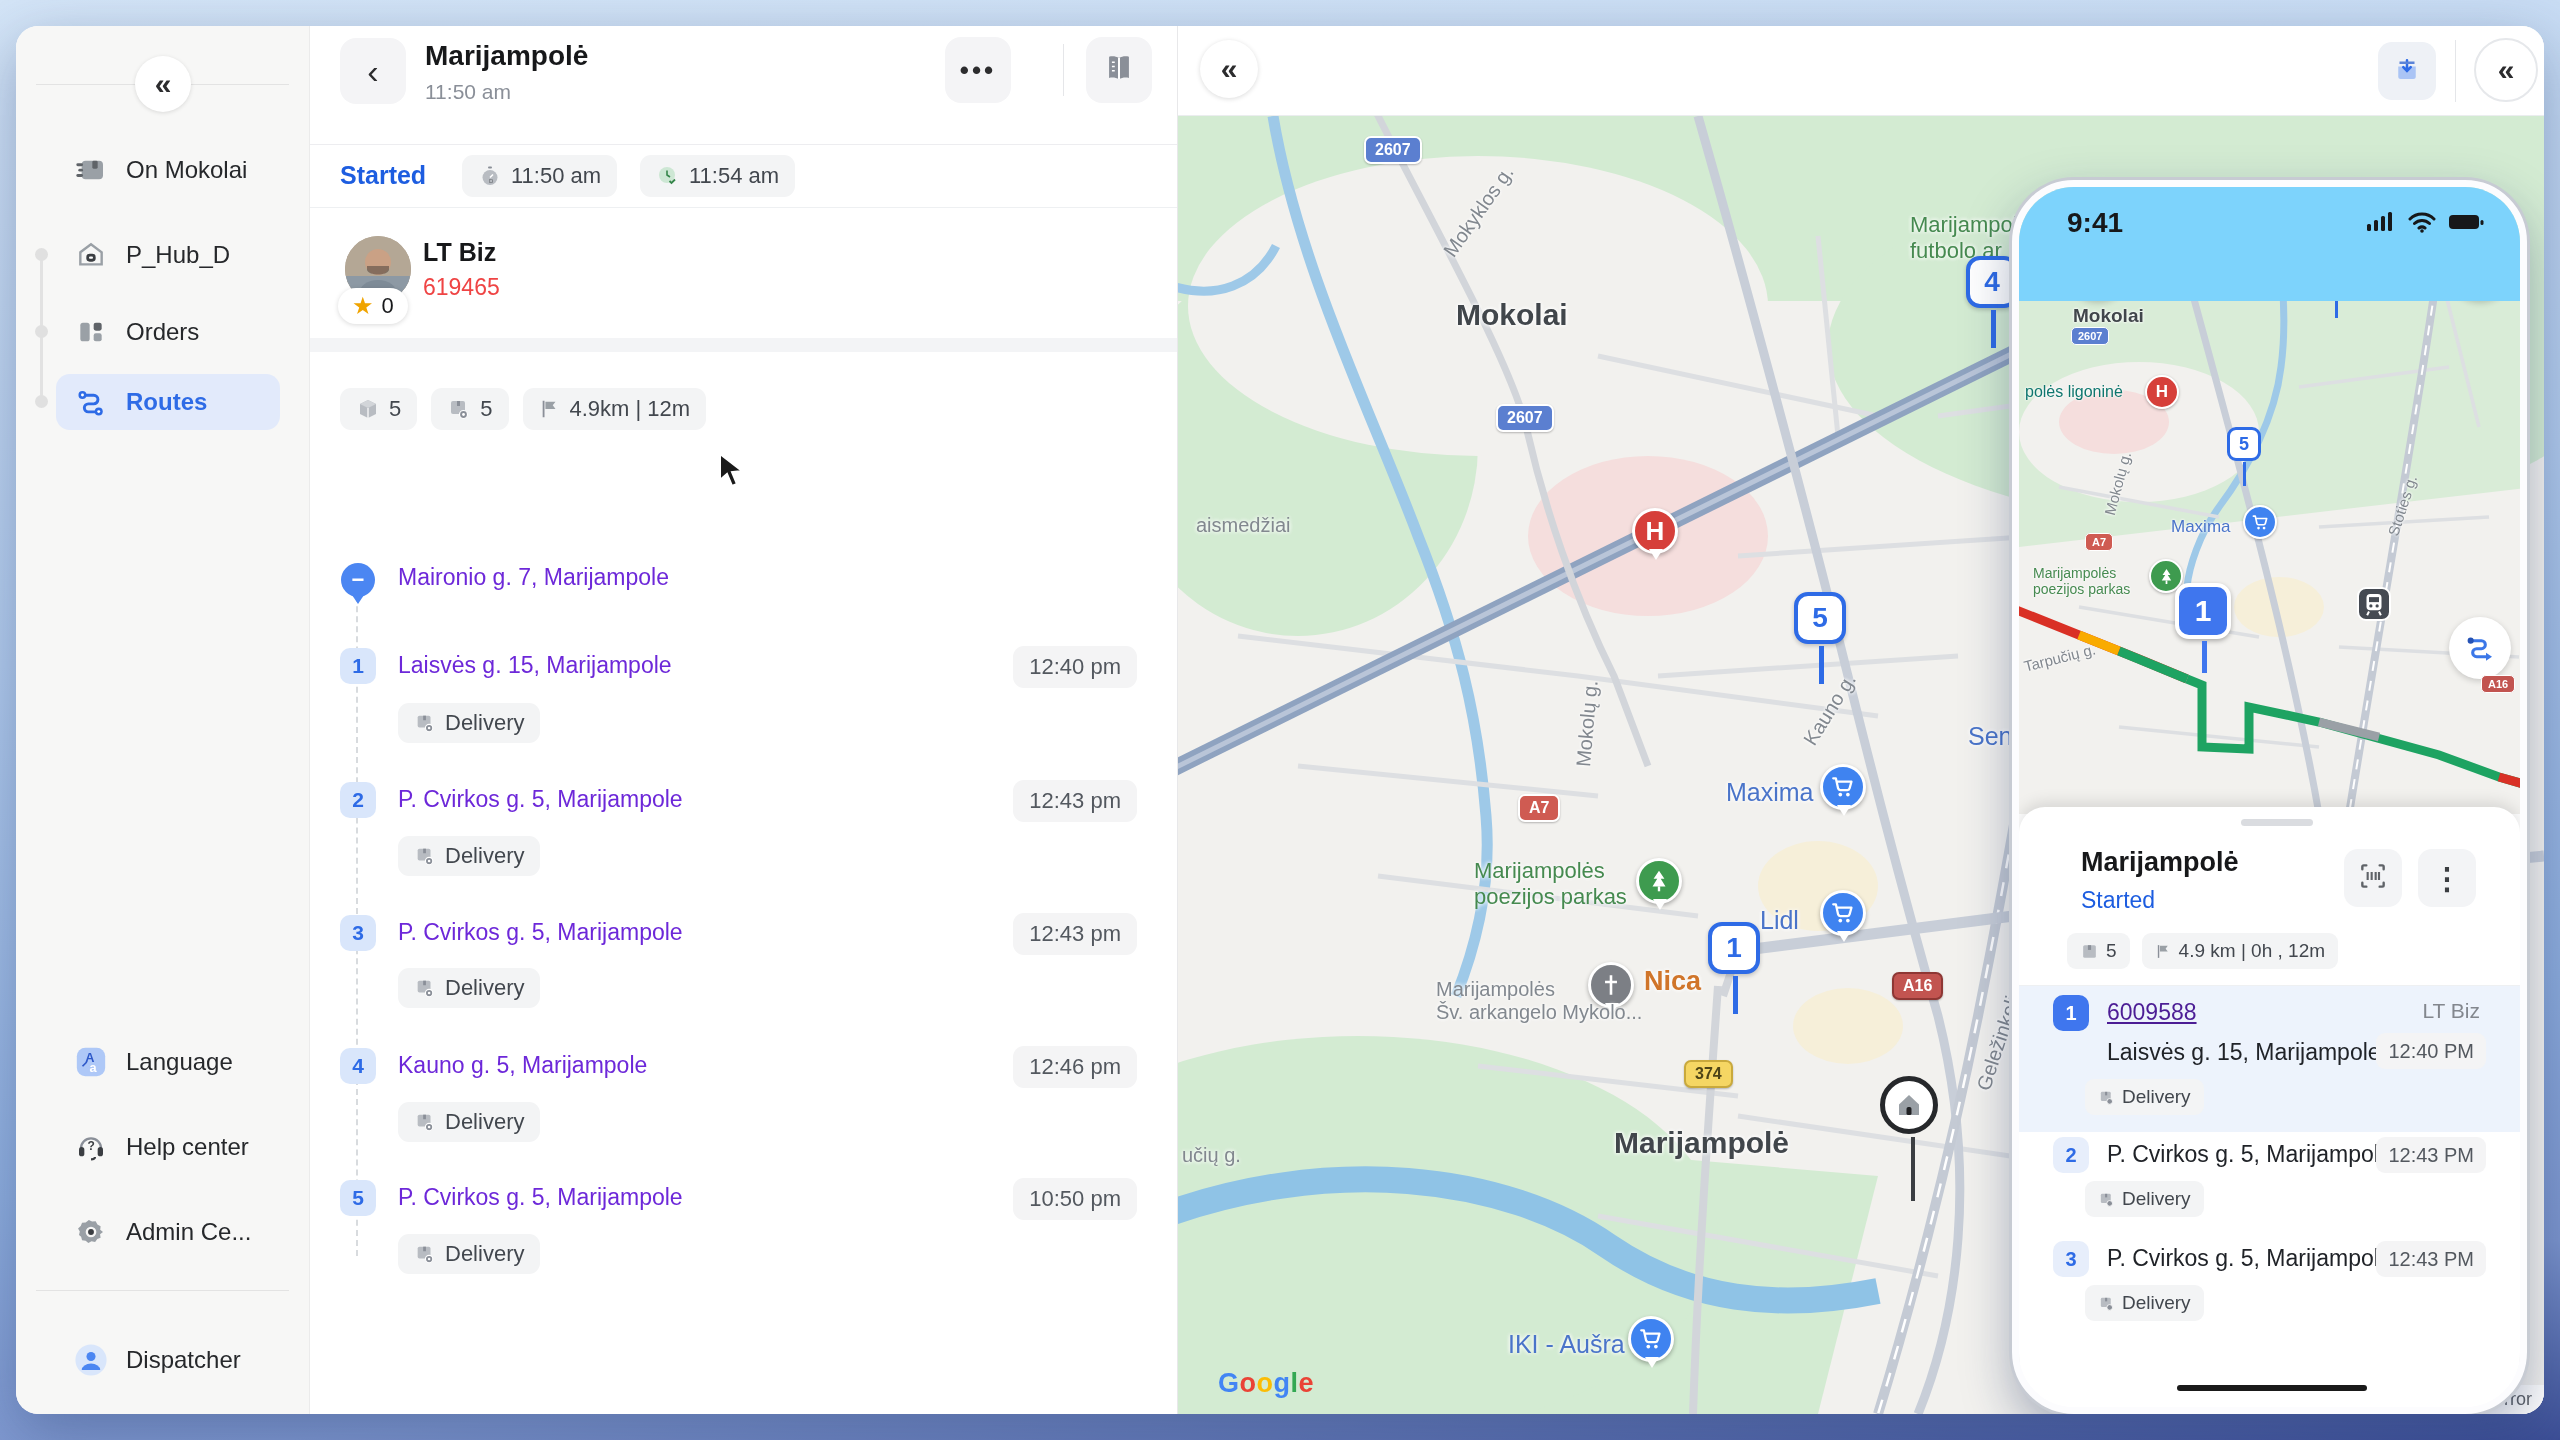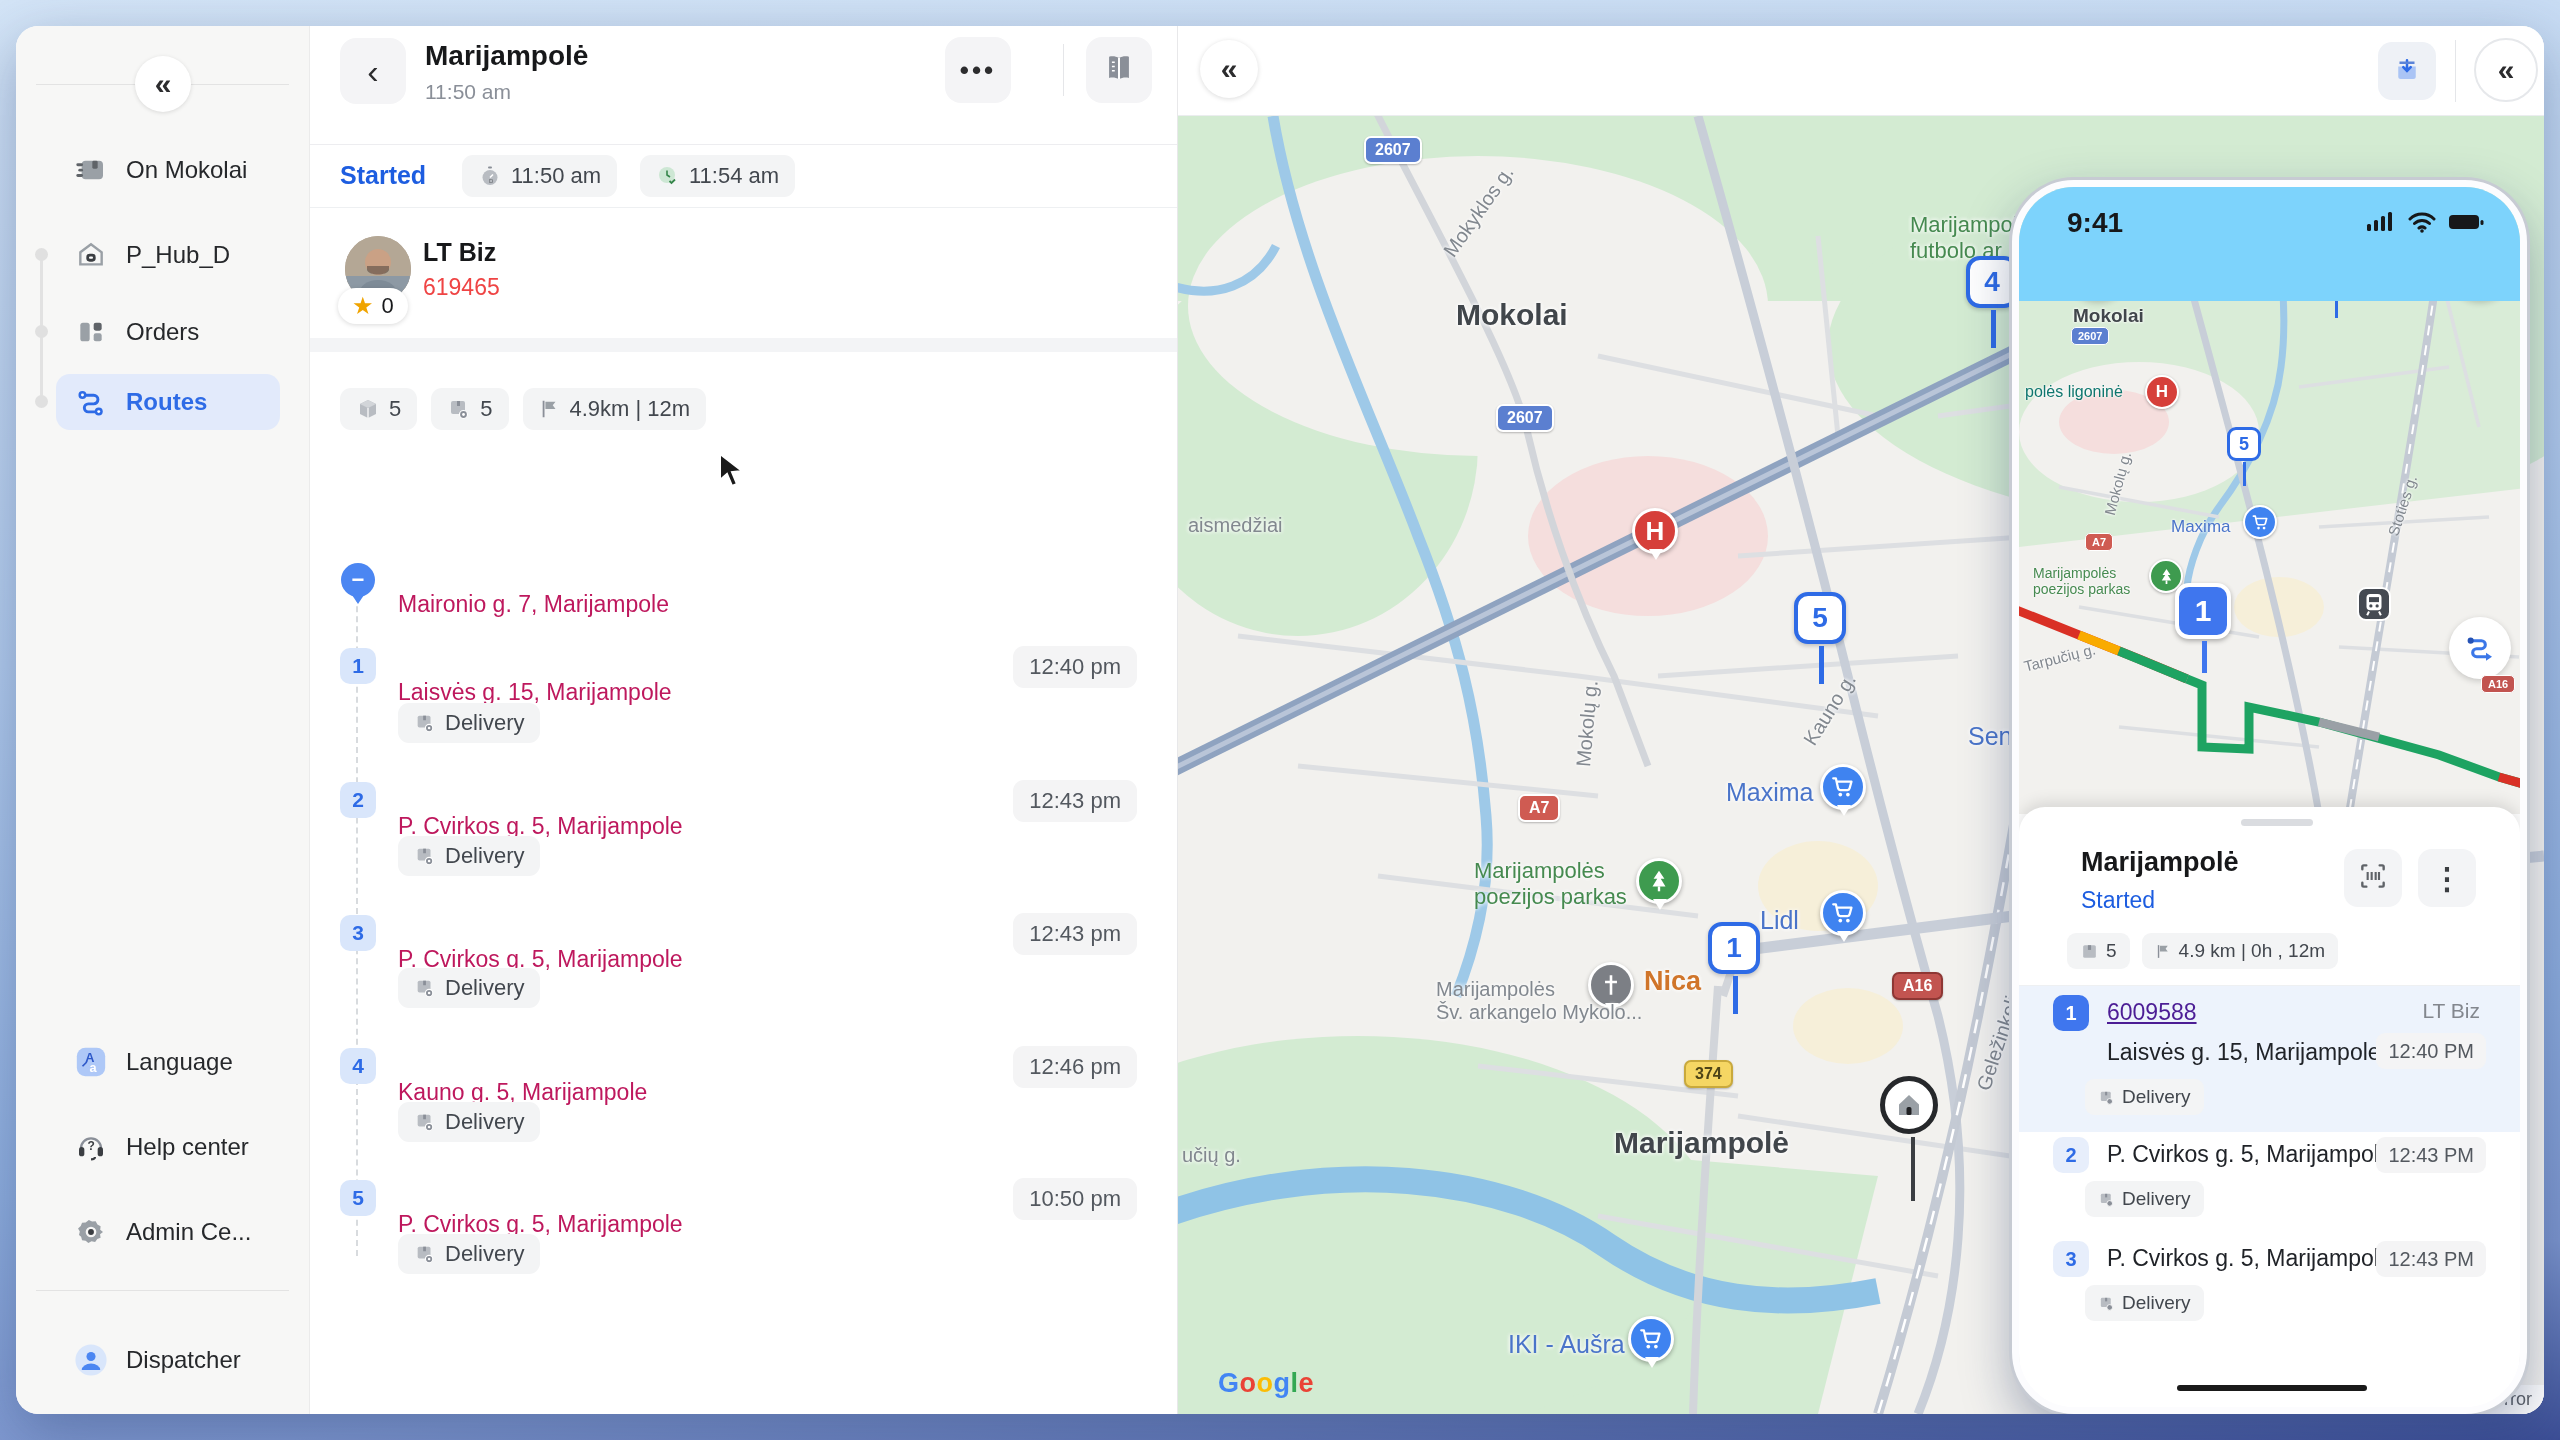--- a/index.html
+++ b/index.html
@@ -40,21 +40,21 @@
   .avatar svg { display:block; }
   .rating-pill { position:absolute; left:28px; top:80px; background:#fff; border-radius:999px; box-shadow:0 1px 5px rgba(0,0,0,.15); height:36px; padding:0 14px; display:flex; align-items:center; gap:8px; font-size:22px; color:#17181a; }
   .star { color:#f0a400; font-size:24px; }
   .drv-name { position:absolute; left:113px; top:30px; font-size:25px; font-weight:bold; color:#17181a; }
   .drv-id { position:absolute; left:113px; top:66px; font-size:23px; color:#ef4444; }
   .stats-row { position:absolute; left:30px; top:362px; display:flex; gap:14px; }
   .search-box { position:absolute; left:45px; top:429px; width:778px; height:62px; border:1.5px solid #e3e5e8; border-radius:14px; display:flex; align-items:center; gap:16px; padding:0 20px; }
   .search-box .ph { font-size:23px; color:#9aa0a8; }
   .stops { position:absolute; left:0; top:520px; width:100%; height:740px; }
   .dash-line { position:absolute; left:46px; top:30px; height:680px; border-left:2px dashed #d8dbde; }
-  .stop-addr { position:absolute; left:88px; font-size:23px; color:#be185d;margin-top:27px; }
+  .stop-addr { position:absolute; left:88px; font-size:23px; color:#6d28d9; }
   .num-badge { position:absolute; left:30px; width:36px; height:36px; border-radius:10px; background:#d9e6fb; color:#2e6be6; font-weight:bold; font-size:21px; display:flex; align-items:center; justify-content:center; }
   .start-pin { position:absolute; left:31px; width:34px; height:34px; background:#4b86f2; border-radius:50% 50% 50% 50%; color:#fff; display:flex; align-items:center; justify-content:center; font-size:22px; font-weight:bold; }
   .start-pin::after { content:""; position:absolute; bottom:-7px; left:11px; border-left:6px solid transparent; border-right:6px solid transparent; border-top:9px solid #4b86f2; }
   .time-chip { position:absolute; right:40px; background:#f4f4f5; border-radius:11px; height:42px; padding:0 16px; display:flex; align-items:center; font-size:22px; color:#53585f; }
   .dchip { position:absolute; left:88px; height:40px; }
 
   
   .map-panel { position:absolute; left:1162px; top:0; width:1366px; height:100%; background:#f2f1ee; }
   .map-topbar { position:absolute; left:0; top:0; width:100%; height:90px; background:#fff; border-bottom:1px solid #ebedef; z-index:30; }
   .map-collapse { position:absolute; left:22px; top:14px; width:58px; height:58px; border-radius:50%; background:#fff; box-shadow:0 1px 5px rgba(0,0,0,.14); display:flex; align-items:center; justify-content:center; font-size:30px; font-weight:bold; color:#2c2c2e; }
@@ -482,21 +482,21 @@
         <path d="M905 240 C880 460 840 700 800 900 C770 1050 730 1200 700 1298" stroke="#fff" stroke-width="2.5" stroke-dasharray="14 14" fill="none"></path>
         <path d="M560 835 L1150 760 L1366 740" stroke="#c8ced8" stroke-width="11" fill="none"></path>
         <path d="M540 870 C530 1010 520 1150 515 1298" stroke="#d2d5da" stroke-width="8" fill="none"></path>
         <path d="M560 835 L545 880" stroke="#d2d5da" stroke-width="8" fill="none"></path>
       </svg>
       <div id="map-items">
             <div class="mi shield sh-blue" style="left: 186px; top: 20px;"><span>2607</span></div>
             <div class="mi lab-street" style="left: 248px; top: 84px; transform: rotate(-55deg);"><span>Mokyklos g.</span></div>
             <div class="mi lab-city" style="left: 278px; top: 182px;"><span>Mokolai</span></div>
             <div class="mi shield sh-blue" style="left: 318px; top: 288px;"><span>2607</span></div>
-            <div class="mi lab-street" style="left: 10px; top: 398px;"><span>aismedžiai</span></div>
+            <div class="mi lab-street" style="left: 18px; top: 398px;"><span>aismedžiai</span></div>
             <div class="mi lab-green" style="left: 732px; top: 96px;"><span>Marijampolė
 futbolo ar</span></div>
             <div class="mi stopnum" style="left: 788px; top: 140px;"><span>4</span></div>
             <div class="mi pin pin-h" style="left: 454px; top: 392px;"><span>H</span></div>
             <div class="mi stopnum" style="left: 616px; top: 476px;"><span>5</span></div>
             <div class="mi lab-street" style="left: 366px; top: 596px; transform: rotate(-85deg);"><span>Mokolų g.</span></div>
             <div class="mi shield sh-red" style="left: 340px; top: 678px;"><span>A7</span></div>
             <div class="mi lab-blue" style="left: 548px; top: 662px;"><span>Maxima</span></div>
             <div class="mi pin pin-cart" style="left: 642px; top: 648px;"><svg viewBox="0 0 24 24">
                 <path d="M3 4h2.4l2.1 9.3a2 2 0 0 0 2 1.5h6.6a2 2 0 0 0 2-1.6L19.8 7H6" fill="none" stroke="#fff" stroke-width="2.1" stroke-linecap="round" stroke-linejoin="round"></path>

